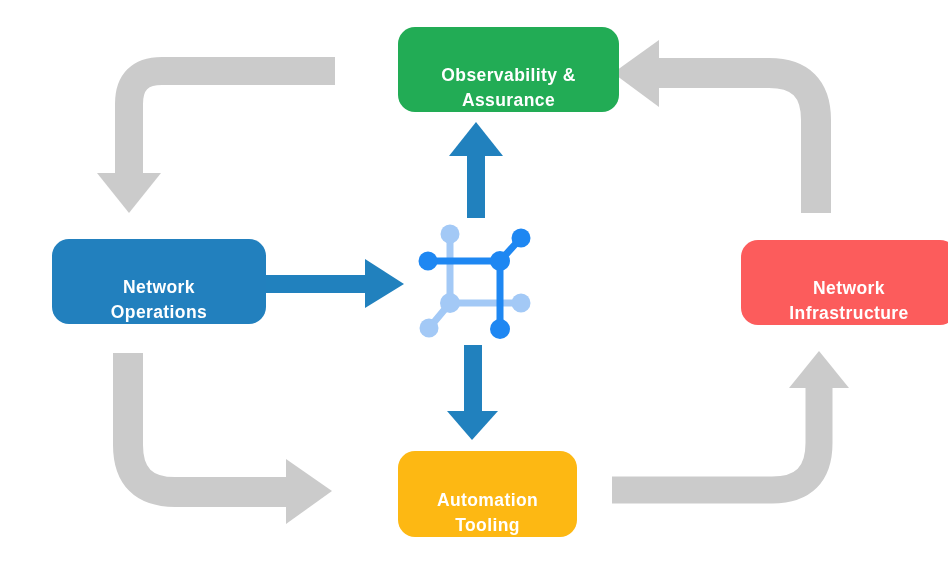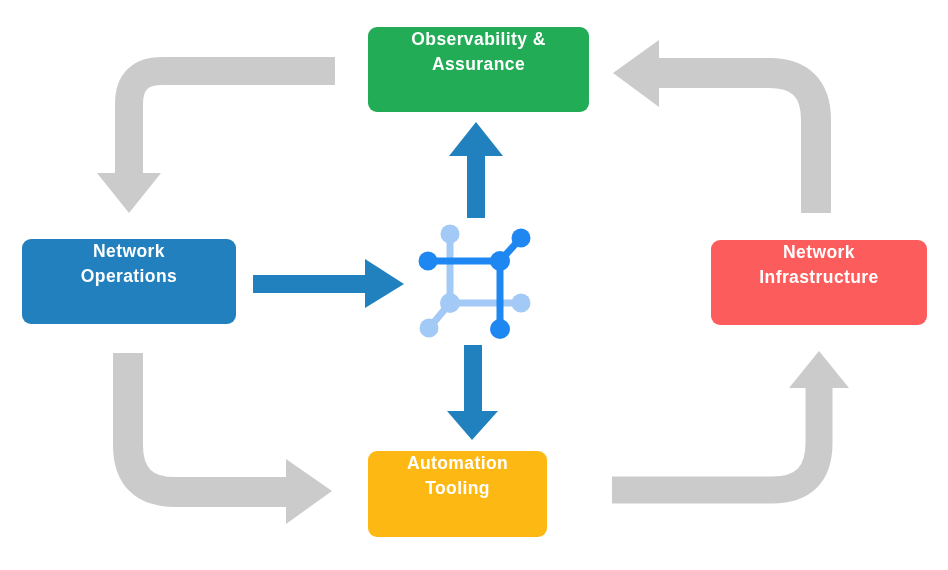--- a/index.html
+++ b/index.html
@@ -16,30 +16,31 @@
     overflow: hidden;
   }
   .arrow-layer {
     position: absolute;
     left: 0; top: 0;
     width: 948px;
     height: 570px;
   }
   .node-box {
     position: absolute;
-    border-radius: 9px;
+    border-radius: 17px;
     display: flex;
-    align-items: flex-start;
+    align-items: flex-end;
     justify-content: center;
     text-align: center;
     color: #ffffff;
     font-size: 17.5px;
     font-weight: 600;
     letter-spacing: 0.4px;
     line-height: 1.4;
+    margin-left: 30px;
   }
   .node-box .label { display: inline-block; }
   .node-green  { left: 368px; top: 27px;  width: 221px; height: 85px; background: #22AC55; }
   .node-green .label  { max-width: 170px; }
   .node-blue   { left: 22px;  top: 239px; width: 214px; height: 85px; background: #2280BE; }
   .node-blue .label   { max-width: 120px; }
   .node-red    { left: 711px; top: 240px; width: 216px; height: 85px; background: #FC5C5C; }
   .node-red .label    { max-width: 150px; }
   .node-yellow { left: 368px; top: 451px; width: 179px; height: 86px; background: #FDB813; }
   .node-yellow .label { max-width: 132px; }

